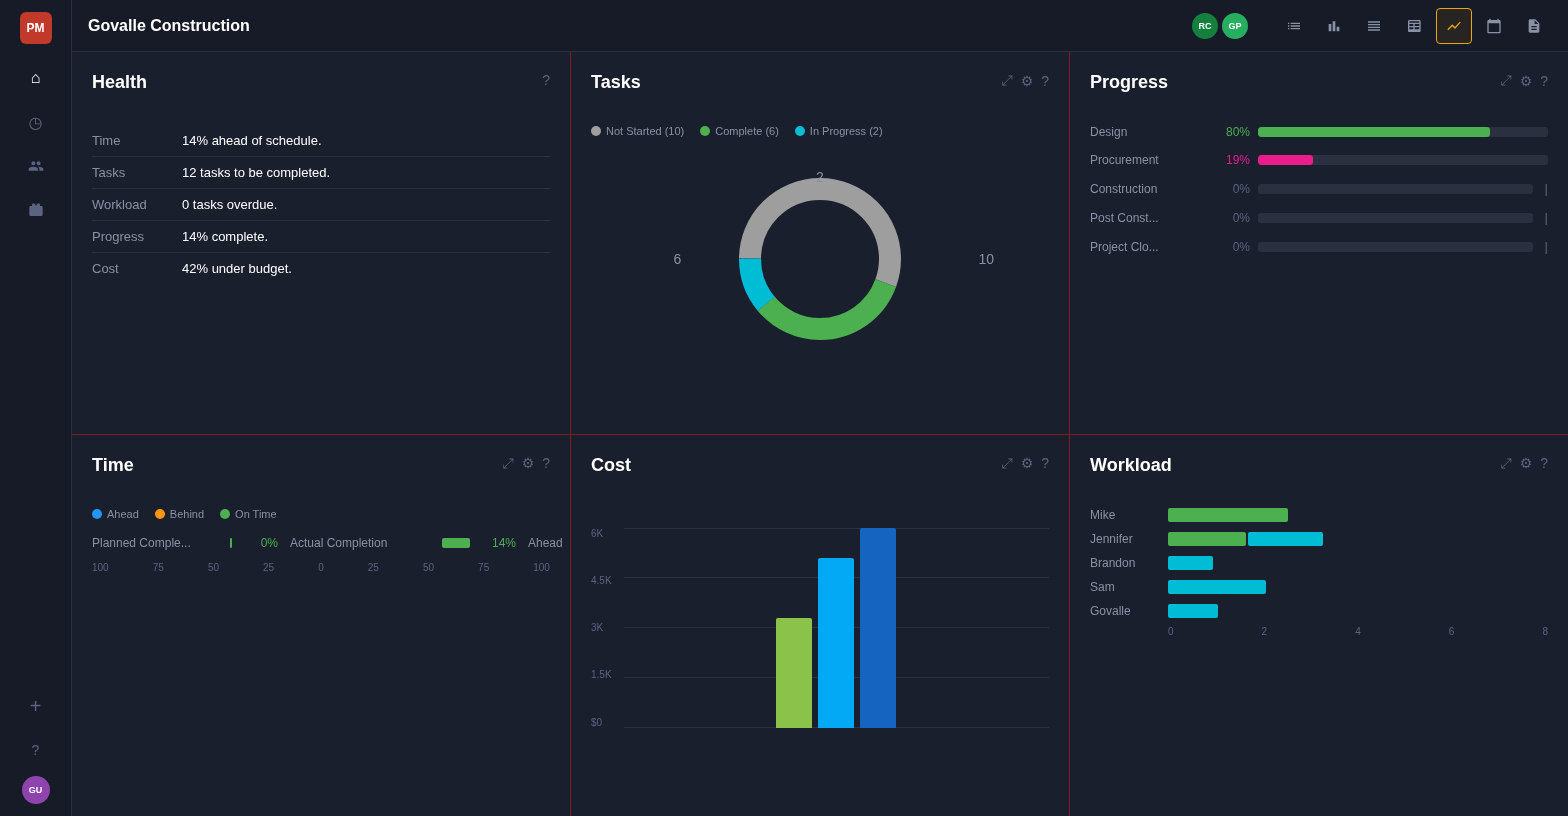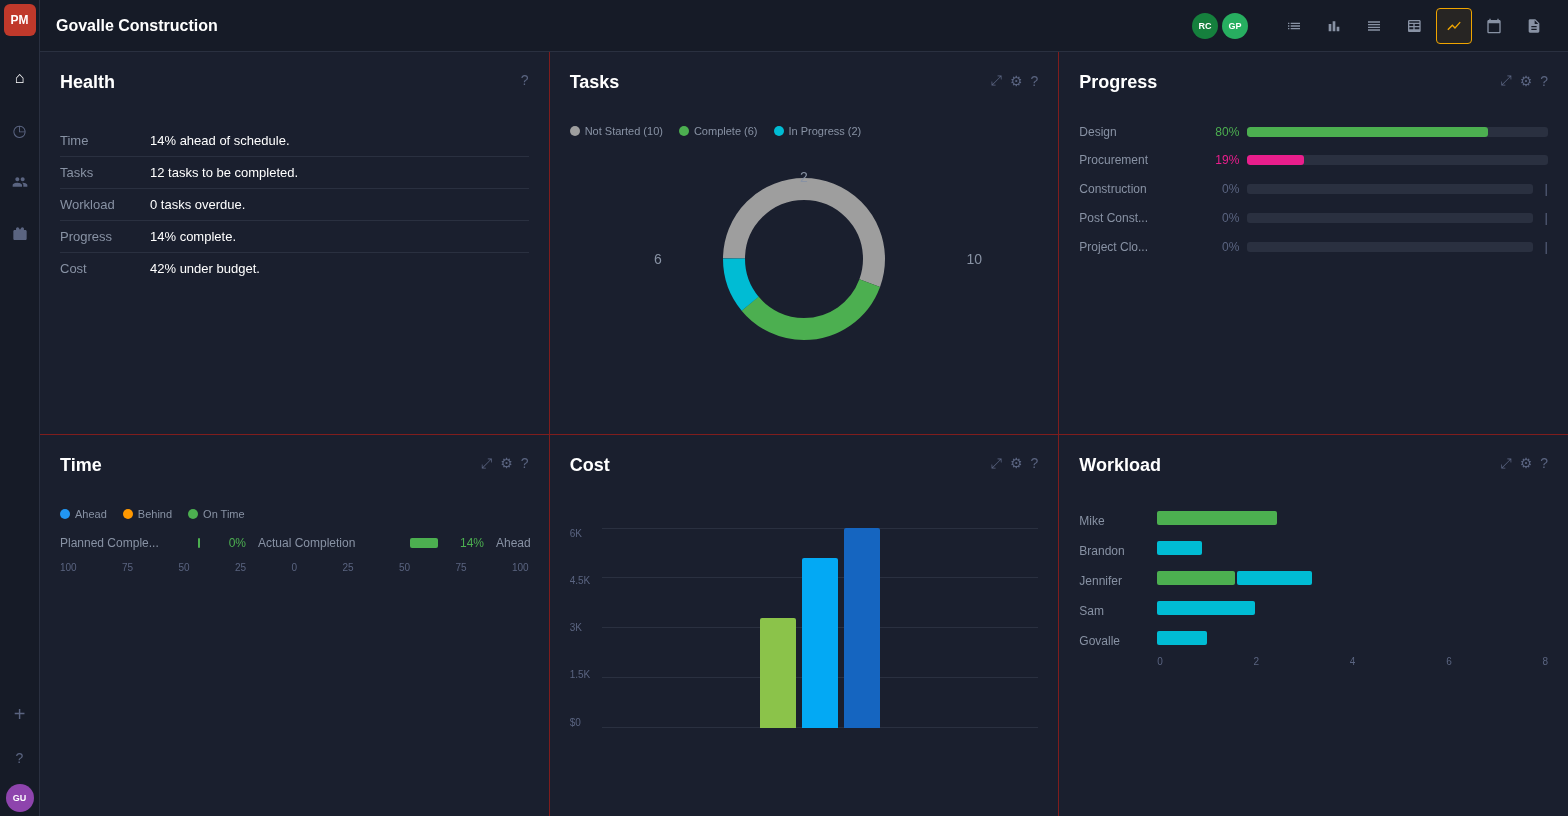--- a/index.html
+++ b/index.html
@@ -1,20 +1,20 @@
 <!DOCTYPE html>
 <html><head>
   <meta charset="utf-8">
   <style>
     * { box-sizing: border-box; margin: 0; padding: 0; }
     body { background: #1a1f2e; color: #fff; font-family: -apple-system, BlinkMacSystemFont, 'Segoe UI', sans-serif; font-size: 13px; display: flex; height: 816px; overflow: hidden; }
 
     
     .sidebar {
-      width: 40px; background: #161b27; display: flex; flex-direction: column; align-items: center; padding: 4px 0; gap: 16px; flex-shrink: 0; border-right: 1px solid #2a3040;
+      width: 72px; background: #161b27; display: flex; flex-direction: column; align-items: center; padding: 12px 0; gap: 8px; flex-shrink: 0; border-right: 1px solid #2a3040;
     }
     .sidebar-logo { width: 32px; height: 32px; background: #c0392b; border-radius: 6px; display: flex; align-items: center; justify-content: center; color: #fff; font-weight: bold; font-size: 12px; margin-bottom: 8px; }
     .sidebar-icon { width: 36px; height: 36px; display: flex; align-items: center; justify-content: center; border-radius: 6px; cursor: pointer; color: #5a6480; font-size: 16px; }
     .sidebar-icon.active { color: #fff; }
     .sidebar-bottom { margin-top: auto; display: flex; flex-direction: column; align-items: center; gap: 8px; }
 
     
     .main { flex: 1; display: flex; flex-direction: column; overflow: hidden; }
 
     
@@ -67,21 +67,21 @@
     .time-axis { display: flex; justify-content: space-between; color: #5a6480; font-size: 10px; margin-top: 12px; }
 
     
     .cost-legend { display: flex; gap: 16px; margin-bottom: 12px; }
     .bar { border-radius: 2px 2px 0 0; width: 36px; }
 
     
     .workload-legend { display: flex; gap: 16px; margin-bottom: 16px; }
     .workload-rows { display: flex; flex-direction: column; gap: 10px; }
     .workload-row { display: flex; align-items: center; gap: 8px; }
-    .workload-name { width: 70px; color: #8892a4; font-size: 12px; flex-shrink: 0; margin-top: 6px; }
+    .workload-name { width: 70px; color: #8892a4; font-size: 12px; flex-shrink: 0; }
     .workload-bars { flex: 1; display: flex; gap: 2px; align-items: center; }
     .workload-bar { height: 14px; border-radius: 2px; }
     .workload-axis { display: flex; justify-content: space-between; color: #5a6480; font-size: 10px; margin-top: 8px; padding-left: 78px; }
   </style>
 </head>
 <body>
 
 <div class="sidebar">
   <div class="sidebar-logo">PM</div>
   <div class="sidebar-icon active">⌂</div>
@@ -379,31 +379,31 @@
       <div class="workload-rows">
 
         <div class="workload-row">
           <div class="workload-name">Mike</div>
           <div class="workload-bars">
             <div class="workload-bar" style="width:120px;background:#4caf50;"></div>
           </div>
         </div>
 
         <div class="workload-row">
-          <div class="workload-name">Brandon</div>
-          <div class="workload-bars">
-            <div class="workload-bar" style="width:45px;background:#00bcd4;"></div>
-          </div>
-        </div>
-
-        <div class="workload-row">
           <div class="workload-name">Jennifer</div>
           <div class="workload-bars">
             <div class="workload-bar" style="width:78px;background:#4caf50;"></div>
             <div class="workload-bar" style="width:75px;background:#00bcd4;"></div>
+          </div>
+        </div>
+
+        <div class="workload-row">
+          <div class="workload-name">Brandon</div>
+          <div class="workload-bars">
+            <div class="workload-bar" style="width:45px;background:#00bcd4;"></div>
           </div>
         </div>
 
         <div class="workload-row">
           <div class="workload-name">Sam</div>
           <div class="workload-bars">
             <div class="workload-bar" style="width:98px;background:#00bcd4;"></div>
           </div>
         </div>
 

